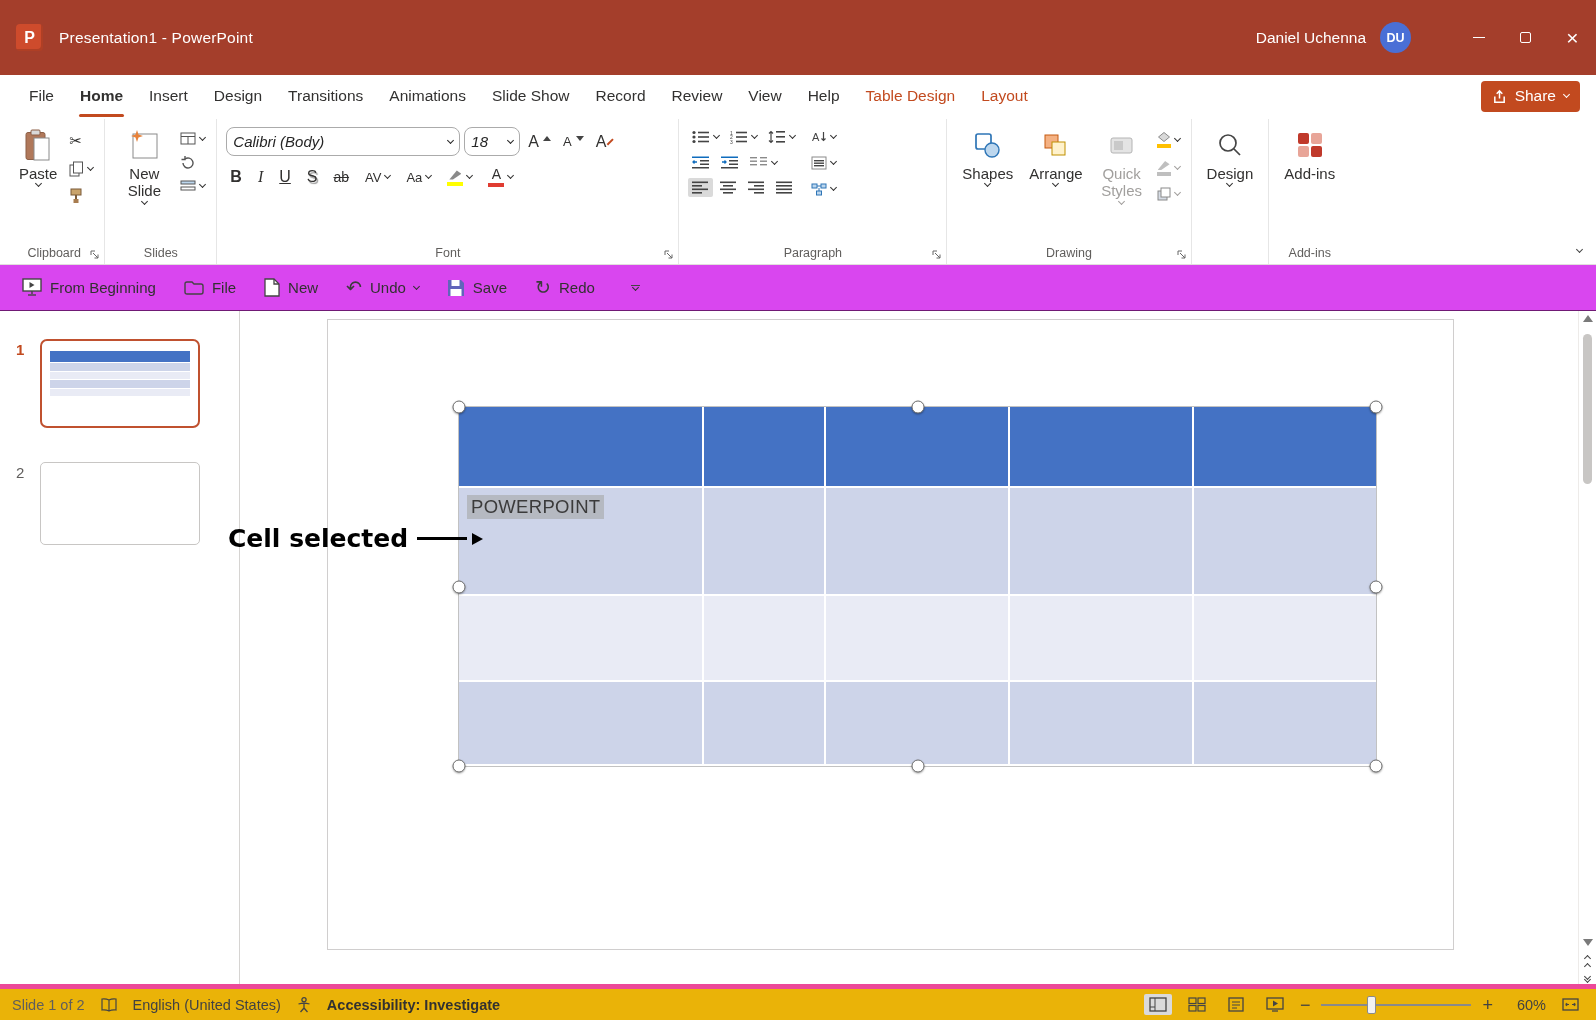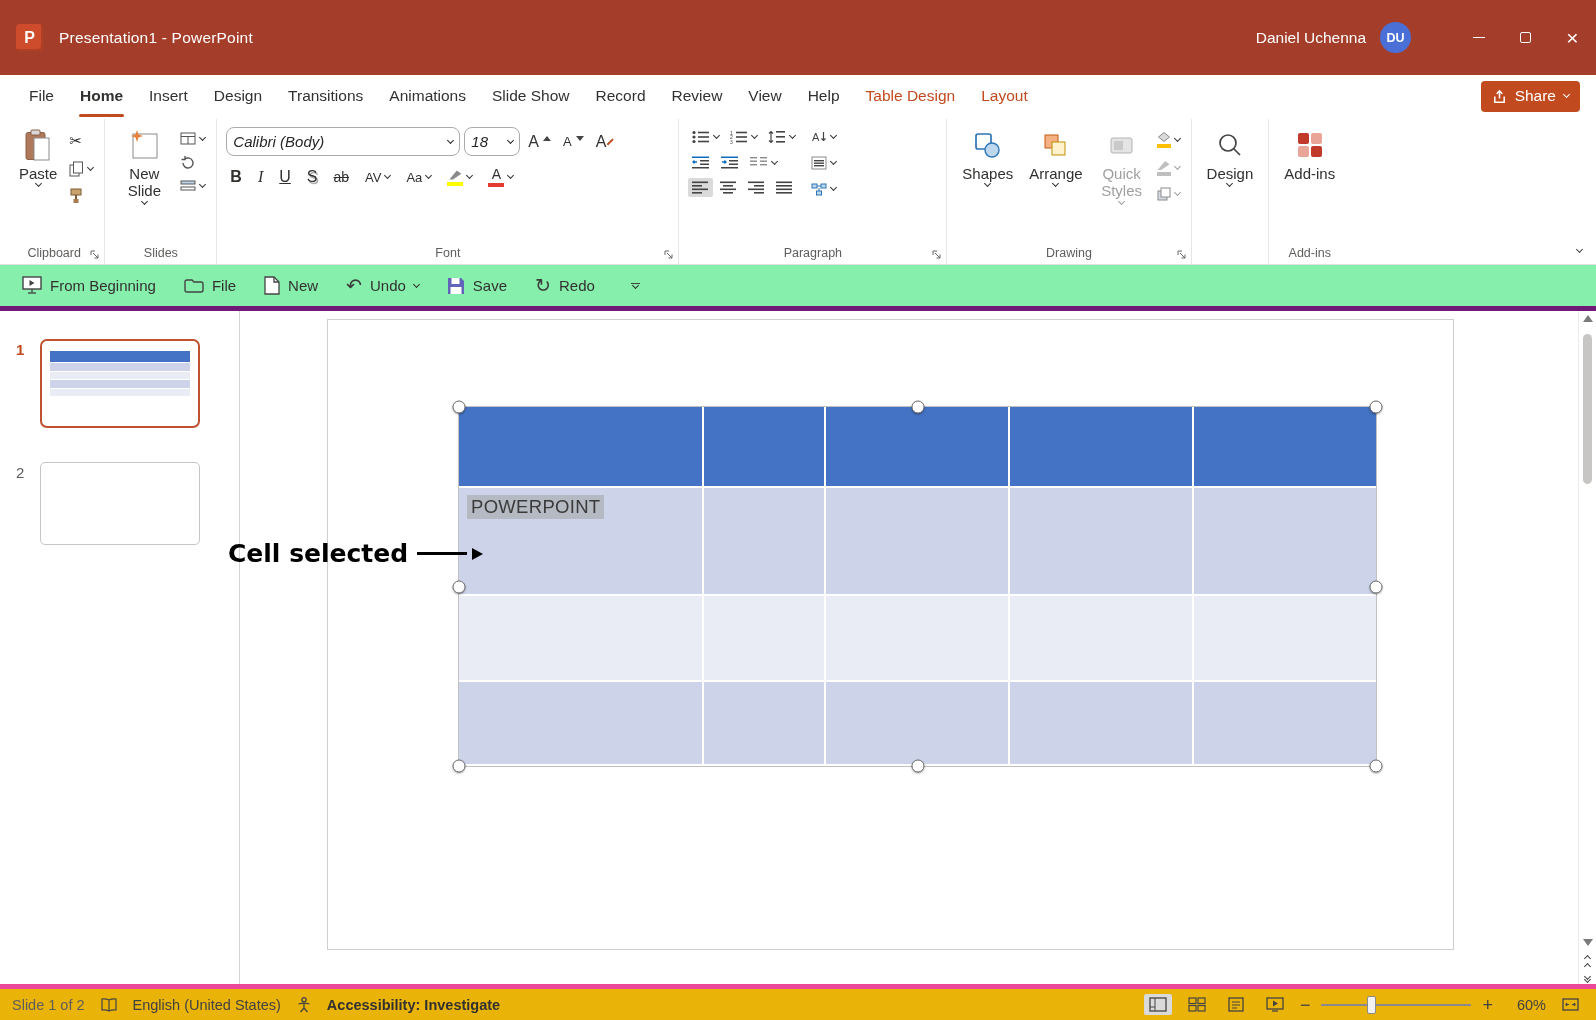--- a/index.html
+++ b/index.html
@@ -58,21 +58,21 @@
   .tri-up { width:0; height:0; border-left:4px solid transparent; border-right:4px solid transparent; border-bottom:5px solid #444; display:inline-block; margin-bottom:7px; }
   .tri-down { width:0; height:0; border-left:4px solid transparent; border-right:4px solid transparent; border-top:5px solid #444; display:inline-block; margin-bottom:7px; }
   .pen-glyph { display:inline-block; width:12px; height:11px; background:#8a8a8a; clip-path:polygon(0 100%, 62% 18%, 100% 48%, 30% 100%); }
   .para-left { display:flex; flex-direction:column; gap:6px; padding:4px 2px; }
   .para-right { display:flex; flex-direction:column; gap:6px; padding:4px 0 0 6px; }
   .prow { display:flex; align-items:center; gap:3px; }
 
   .ribbon-collapse { position:absolute; right:14px; bottom:8px; color:#444; }
 
   
-  .qat { height:46px; display:flex; align-items:center; gap:28px; padding-left:22px; border-bottom:5px solid #701a75; background:#86efac; flex:0 0 auto; font-size:15px; color:#323130; }
+  .qat { height:46px; display:flex; align-items:center; gap:28px; padding-left:22px; border-bottom:1px solid #701a75; background:#d946ef; flex:0 0 auto; font-size:15px; color:#323130; }
   .qat-item { display:flex; align-items:center; gap:8px; }
   .qat-glyph { font-size:19px; line-height:1; color:#3b3b3b; }
   .qat-more { display:flex; flex-direction:column; align-items:center; gap:2px; margin-left:8px; }
   .qat-more .bar { width:9px; height:1.5px; background:#444; }
 
   
   .workspace { flex:1 1 auto; display:flex; position:relative; background:#fff; min-height:0; }
   .thumbs { width:240px; border-right:1px solid #D6D4D2; padding-top:28px; flex:0 0 auto; }
   .thumb-row { display:flex; align-items:flex-start; gap:10px; margin-bottom:34px; padding-left:16px; }
   .thumb-num { width:14px; font-size:15px; color:#605E5C; padding-top:2px; }
@@ -97,21 +97,21 @@
   .tcell.c1 { width:245px; } .tcell.c2 { width:122px; } .tcell.c3 { width:184px; } .tcell.c4 { width:184px; } .tcell.c5 { flex:1; }
   .trow.r1 .tcell { background:var(--table-header); }
   .trow.r2 .tcell, .trow.r4 .tcell { background:var(--row-dark); }
   .trow.r3 .tcell { background:var(--row-light); }
   .selword { display:inline-block; margin:7px 0 0 8px; padding:1px 4px; background:var(--selected-text-bg); color:#3b3b3b; font-size:18.5px; letter-spacing:.3px; }
   .hdl { position:absolute; width:13px; height:13px; border-radius:50%; background:#fff; border:1.5px solid #6e6e6e; box-shadow:0 1px 2px rgba(0,0,0,.35); transform:translate(-50%,-50%); }
   .h-tl{left:0;top:0} .h-tm{left:50%;top:0} .h-tr{left:100%;top:0}
   .h-ml{left:0;top:50%} .h-mr{left:100%;top:50%}
   .h-bl{left:0;top:100%} .h-bm{left:50%;top:100%} .h-br{left:100%;top:100%}
 
-  .annotation { position:absolute; left:228px; top:228px; display:flex; align-items:center; gap:9px; z-index:6; }
+  .annotation { position:absolute; left:228px; top:213px; display:flex; align-items:center; gap:9px; z-index:6; }
   .ann-text { font-family:"DejaVu Sans",sans-serif; font-weight:700; font-size:25px; color:#000; }
   .arrow-line { display:inline-block; width:50px; height:3px; background:#000; }
   .arrow-head { display:inline-block; width:0; height:0; border-left:11px solid #000; border-top:6.5px solid transparent; border-bottom:6.5px solid transparent; margin-left:-4px; }
 
   .vscroll { width:18px; flex:0 0 auto; display:flex; flex-direction:column; align-items:center; border-left:1px solid #EDEBE9; padding:4px 0 2px; }
   .scroll-track { flex:1; position:relative; width:100%; }
   .scroll-thumb { position:absolute; top:12px; left:4px; width:9px; height:150px; background:#C8C6C4; border-radius:5px; }
   .tri-up-s { width:0;height:0;border-left:5px solid transparent;border-right:5px solid transparent;border-bottom:7px solid #7A7A7A; }
   .tri-down-s { width:0;height:0;border-left:5px solid transparent;border-right:5px solid transparent;border-top:7px solid #7A7A7A; }
   .navchip { display:flex; flex-direction:column; align-items:center; gap:1px; margin-top:8px; color:#444; }

